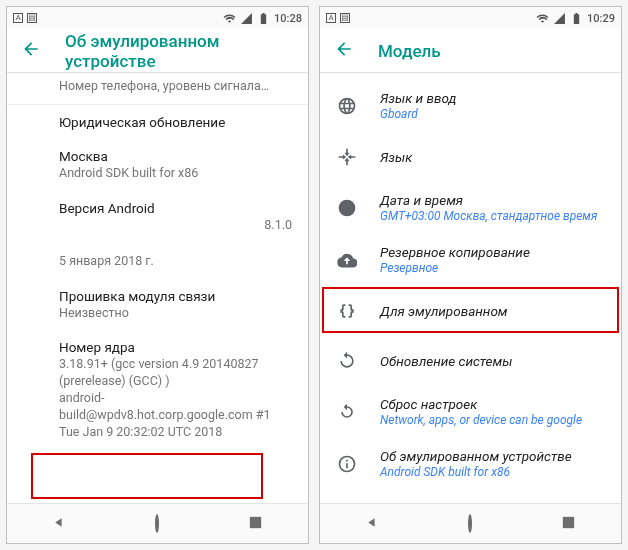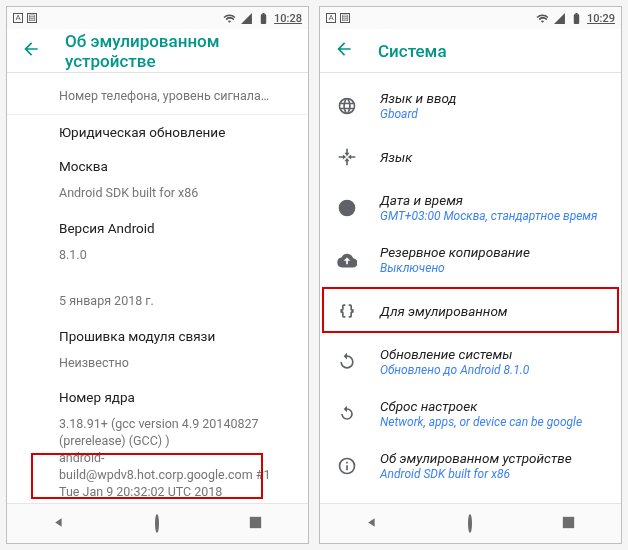--- a/index.html
+++ b/index.html
@@ -32,42 +32,42 @@
     padding: 0 6px;
     font-size: 11px;
     color: #555;
   }
   .status .left { display:flex; gap:4px; align-items:center;}
   .status .right { margin-left:auto; display:flex; gap:4px; align-items:center;}
   .status .sq {
     width:10px;height:10px;border:1.5px solid #555;display:inline-flex;align-items:center;justify-content:center;font-size:8px;line-height:1;
   }
   .status svg { width:13px; height:13px; fill:#555; }
-  .status .clock { font-weight:500;text-decoration:underline; }
+  .status .clock { font-weight:500; }
   
   .appbar {
     height: 44px;
     display:flex;
     align-items:center;
     padding: 0 14px;
     border-bottom:1px solid #e2e2e2;
     gap: 24px;
   }
   .appbar .back svg { width:20px;height:20px;fill:#009688; }
   .appbar .title { color:#009688; font-size:17px; font-weight:500; }
   
   .content {
     flex:1;
     overflow:hidden;
     padding: 0 0 0 0;
   }
   .about .content { padding: 4px 16px 0 52px; }
   .about .row { padding: 9px 0; }
   .about .row .h { font-size:13.5px; color:#212121; }
-  .about .row .s { font-size:12.5px; color:#757575; margin-top:11px; line-height:1.35;}
+  .about .row .s { font-size:12.5px; color:#757575; margin-top:1px; line-height:1.35;}
   .about .divider { border-top:1px solid #eee; margin: 0 -16px 0 -52px; }
   .toast-area {
     position: relative;
     margin-top: 4px;
   }
   .buildrow { padding:9px 0 18px 0;}
   .redbox1 {
     position:absolute;
     border:2px solid #d40000;
     pointer-events:none;
@@ -142,21 +142,21 @@
     <div id="about-rows">
         <div class="row">
           <div class="h">Юридическая обновление</div>
         </div>
         <div class="row">
           <div class="h">Москва</div>
           <div class="s" style="white-space: pre-line;">Android SDK built for x86</div>
         </div>
         <div class="row">
           <div class="h">Версия Android</div>
-          <div class="s" style="white-space: pre-line;">8.1.0</div>
+          <div class="s" style="white-space: pre-line; text-align: right;">8.1.0</div>
         </div>
         <div class="row">
           <div class="s" style="white-space: pre-line;">5 января 2018 г.</div>
         </div>
         <div class="row">
           <div class="h">Прошивка модуля связи</div>
           <div class="s" style="white-space: pre-line;">Неизвестно</div>
         </div>
         <div class="row">
           <div class="h">Номер ядра</div>
@@ -206,21 +206,21 @@
       <span class="clock">10:29</span>
     </div>
   </div>
 
   <div class="appbar">
     <span class="back">
       <svg viewBox="0 0 24 24">
           <path d="M20 11H7.83l5.59-5.59L12 4l-8 8 8 8 1.41-1.41L7.83 13H20z"></path>
         </svg>
     </span>
-    <span class="title">Система</span>
+    <span class="title">Модель</span>
   </div>
 
   <div class="content" id="system-list">
       <div class="sitem">
         <span class="ic">
           <svg viewBox="0 0 24 24">
             <path d="M12 2a10 10 0 1 0 .001 20.001A10 10 0 0 0 12 2zm6.93 6h-2.95a15.65 15.65 0 0 0-1.38-3.56A8.03 8.03 0 0 1 18.93 8zM12 4c.83 1.2 1.48 2.53 1.91 4h-3.82c.43-1.47 1.08-2.8 1.91-4zM4.26 14a8.12 8.12 0 0 1 0-4h3.38a16.5 16.5 0 0 0 0 4H4.26zm.81 2h2.95c.32 1.25.78 2.45 1.38 3.56A8.03 8.03 0 0 1 5.07 16zm2.95-8H5.07a8.03 8.03 0 0 1 4.33-3.56A15.65 15.65 0 0 0 8.02 8zM12 20c-.83-1.2-1.48-2.53-1.91-4h3.82c-.43 1.47-1.08 2.8-1.91 4zm2.34-6H9.66a14.7 14.7 0 0 1 0-4h4.68a14.7 14.7 0 0 1 0 4zm.25 5.56c.6-1.11 1.06-2.31 1.38-3.56h2.95a8.03 8.03 0 0 1-4.33 3.56zM16.36 14a16.5 16.5 0 0 0 0-4h3.38a8.12 8.12 0 0 1 0 4h-3.38z"></path>
           </svg>
         </span>
         <div class="txt">
@@ -250,42 +250,41 @@
         </div>
       </div>
       <div class="sitem">
         <span class="ic">
           <svg viewBox="0 0 24 24">
             <path d="M19.35 10.04A7.49 7.49 0 0 0 5.27 9.12 5.994 5.994 0 0 0 6 21h13a5 5 0 0 0 .35-10.96zM13 13v4h-2v-4H8l4-4 4 4h-3z"></path>
           </svg>
         </span>
         <div class="txt">
           <div class="h">Резервное копирование</div>
-          <div class="s">Выключено</div>
+          <div class="s">Резервное</div>
         </div>
       </div>
       <div class="sitem" style="outline: rgb(212, 0, 0) solid 2px; outline-offset: -4px;">
         <span class="ic">
           <svg viewBox="0 0 24 24">
             <path d="M8 4c-1.1 0-2 .9-2 2v3c0 .55-.45 1-1 1H4v4h1c.55 0 1 .45 1 1v3c0 1.1.9 2 2 2h2v-2H8v-4c0-1.1-.9-2-2-2 1.1 0 2-.9 2-2V6h2V4H8zm8 0h-2v2h2v4c0 1.1.9 2 2 2-1.1 0-2 .9-2 2v4h-2v2h2c1.1 0 2-.9 2-2v-3c0-.55.45-1 1-1h1v-4h-1c-.55 0-1-.45-1-1V6c0-1.1-.9-2-2-2z"></path>
           </svg>
         </span>
         <div class="txt">
           <div class="h">Для эмулированном</div>
         </div>
       </div>
       <div class="sitem">
         <span class="ic">
           <svg viewBox="0 0 24 24">
             <path d="M12 4V1L8 5l4 4V6a6 6 0 1 1-6 6H4a8 8 0 1 0 8-8z"></path>
           </svg>
         </span>
         <div class="txt">
           <div class="h">Обновление системы</div>
-          <div class="s">Обновлено до Android 8.1.0</div>
         </div>
       </div>
       <div class="sitem">
         <span class="ic">
           <svg viewBox="0 0 24 24">
             <path d="M12 5V2L8 6l4 4V7a5 5 0 1 1-5 5H5a7 7 0 1 0 7-7z"></path>
           </svg>
         </span>
         <div class="txt">
           <div class="h">Сброс настроек</div>

